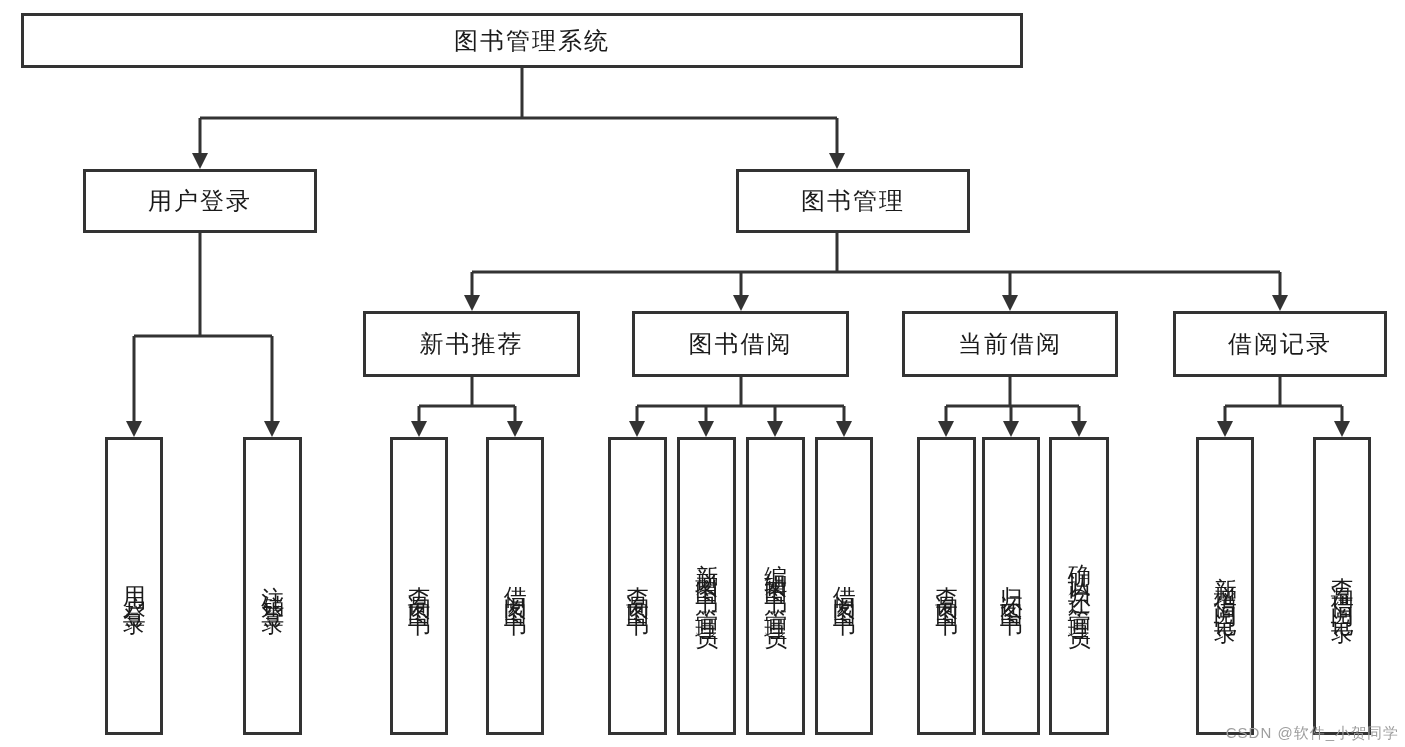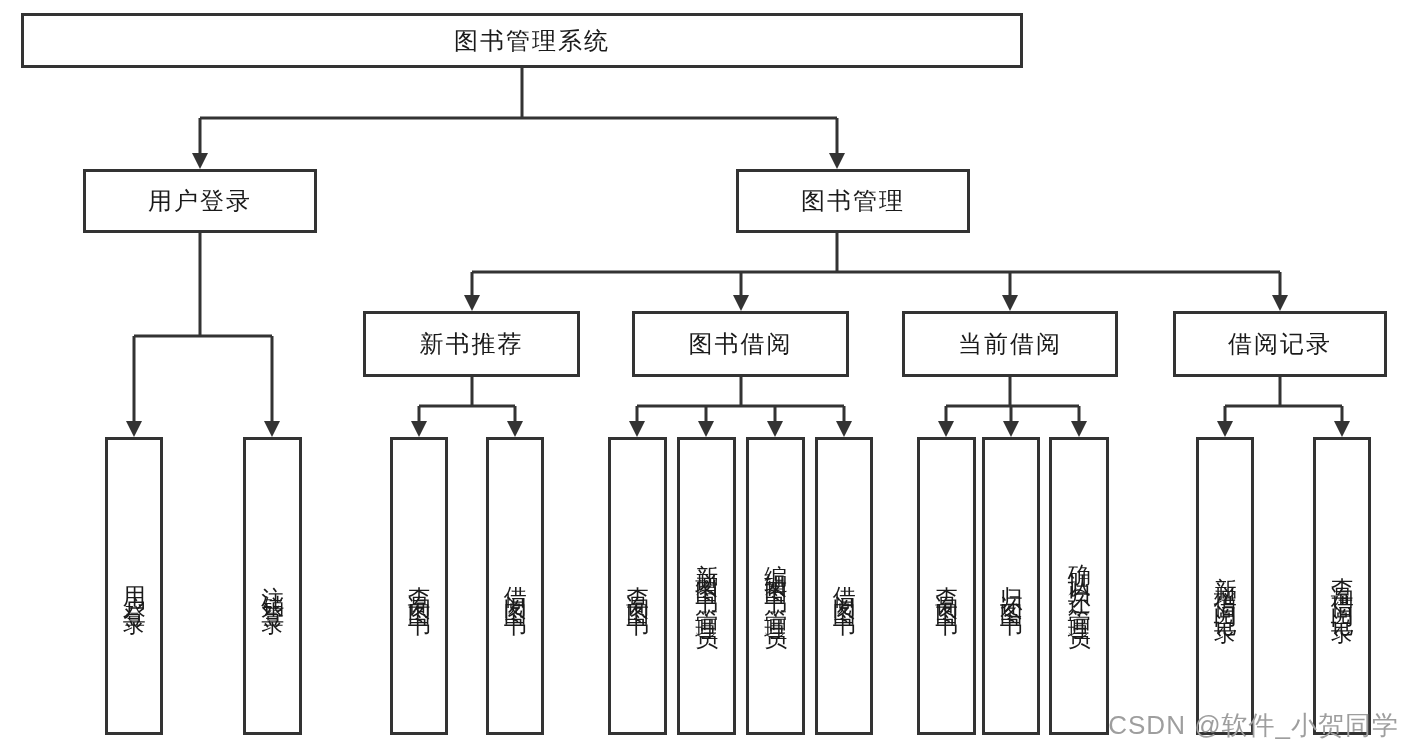--- a/index.html
+++ b/index.html
@@ -42,21 +42,21 @@
     text-orientation: mixed;
     font-size: 23px;
     letter-spacing: 9px;
     line-height: 1.1;
     white-space: nowrap;
   }
   .watermark {
     position: absolute;
     right: 6px;
     bottom: 4px;
-    font-size: 26px;
+    font-size: 15px;
     color: #9e9e9e;
     letter-spacing: 1px;
     z-index: 3;
     white-space: nowrap;
     margin-left: 48px;
   }
 </style>
 </head>
 <body>
 

